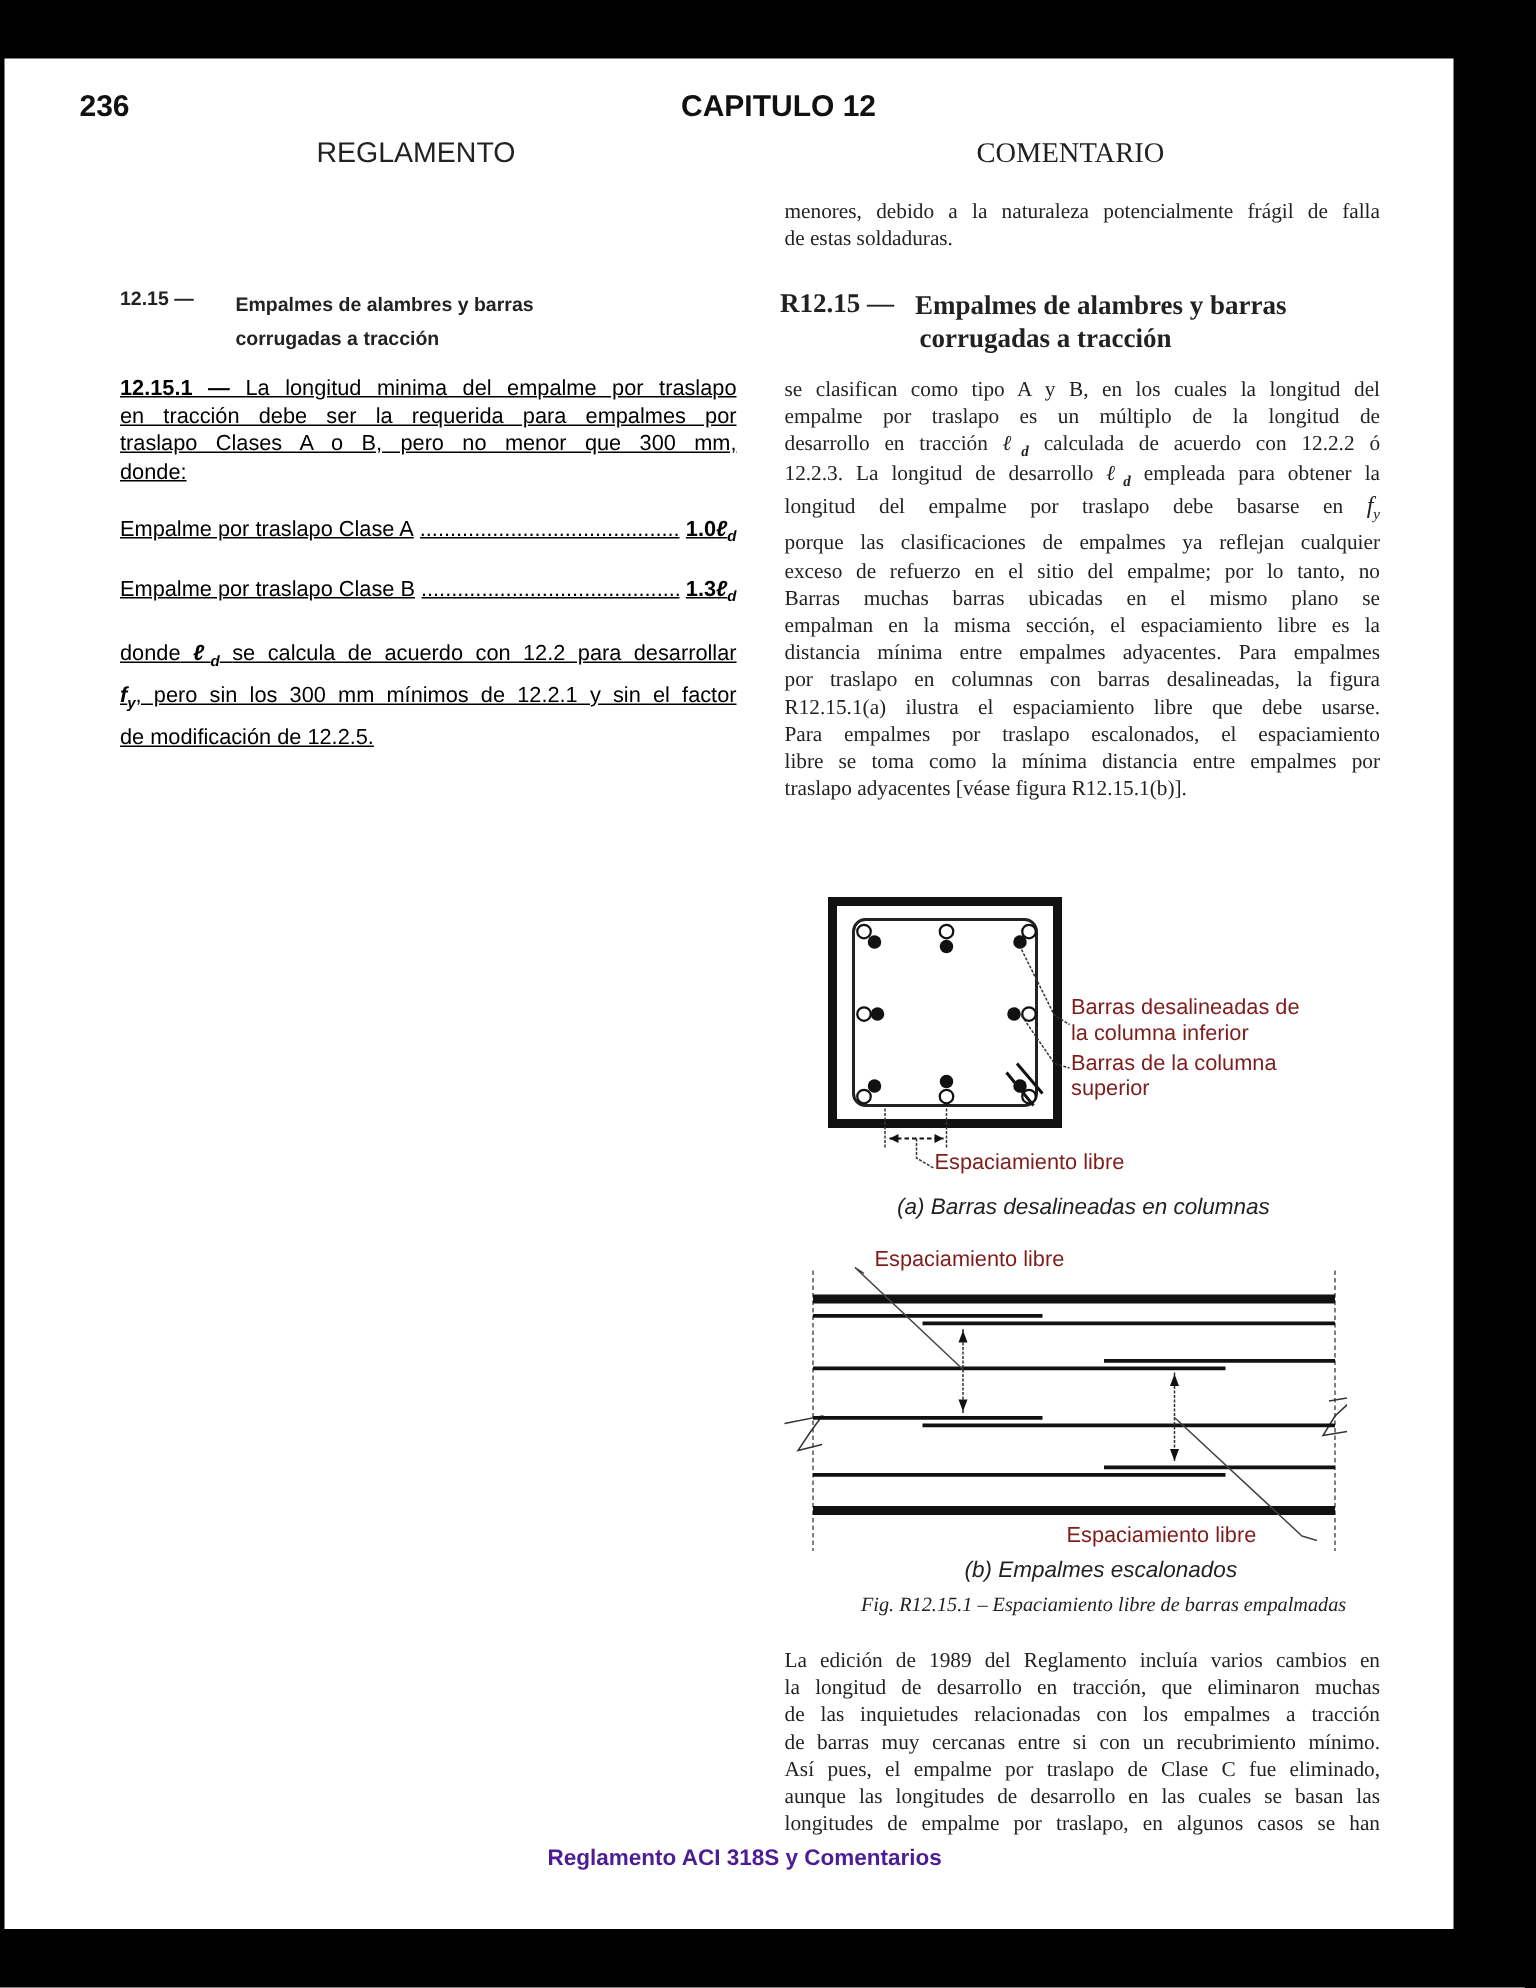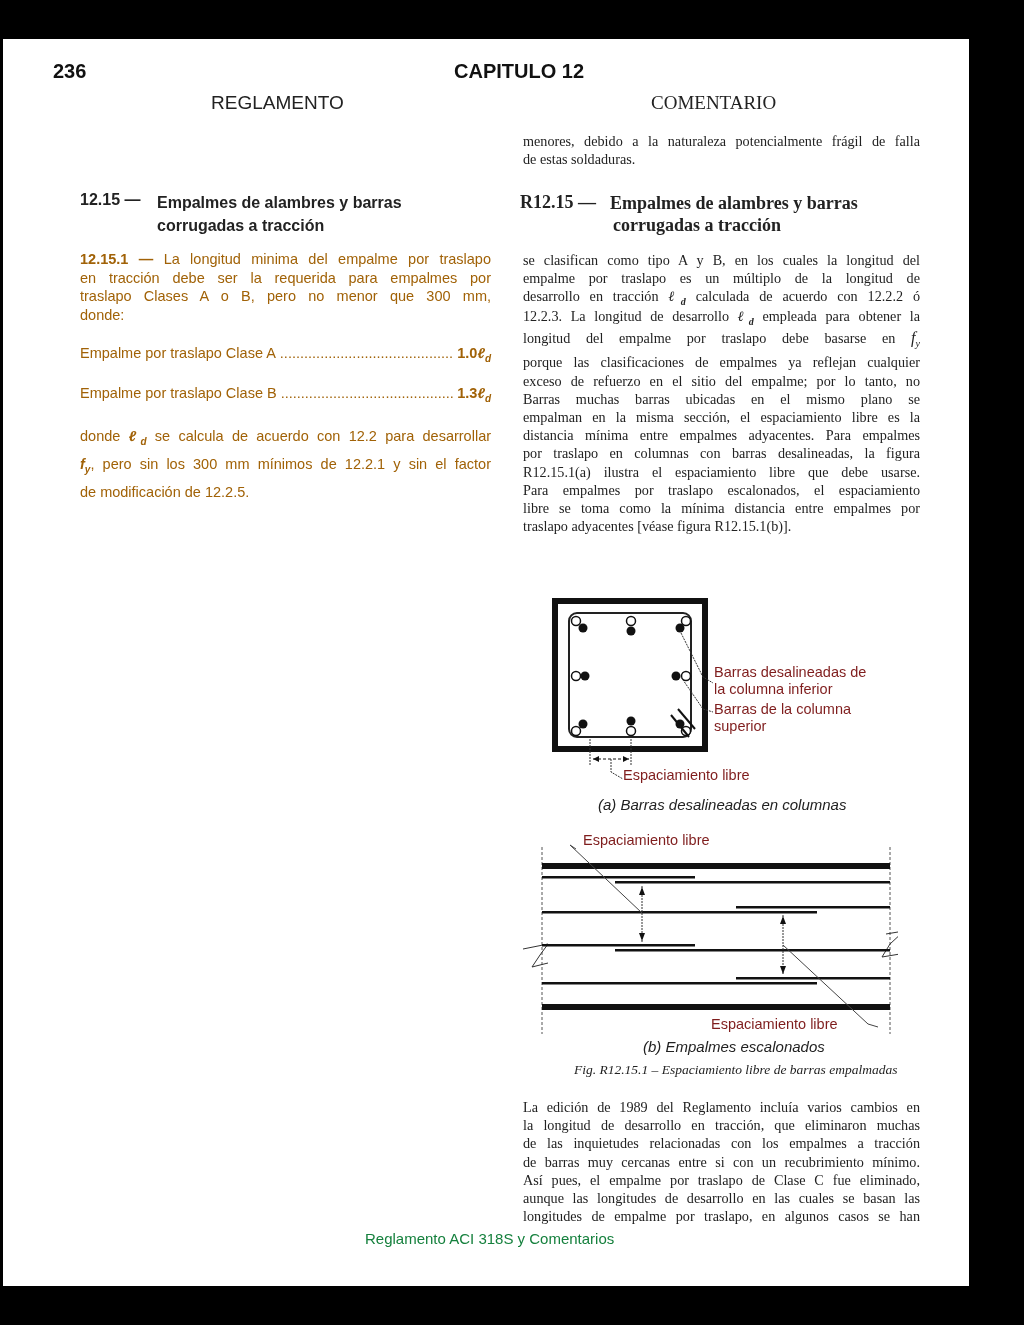--- a/index.html
+++ b/index.html
@@ -5,23 +5,23 @@
   html, body { margin: 0; padding: 0; }
   body {
     width: 1024px; height: 1325px; background: #000; position: relative; overflow: hidden;
     font-family: "Liberation Sans", sans-serif; color: #111;
   }
   .page {
     position: absolute; left: 3px; top: 39px; width: 966px; height: 1247px; background: #fff;
   }
   .abs { position: absolute; }
   .hdr { font-family: "Liberation Sans", sans-serif; font-weight: bold; font-size: 20px; }
-  .sec-title-l { font-family: "Liberation Sans", sans-serif; font-size: 16px; font-weight: bold; color: #222; }
+  .sec-title-l { font-family: "Liberation Sans", sans-serif; font-size: 13px; font-weight: bold; color: #222; }
   .sec-title-r { font-family: "Liberation Serif", serif; font-size: 18px; font-weight: bold; color: #222; }
-  .col-l { font-family: "Liberation Sans", sans-serif; font-size: 14.5px; line-height: 18.5px; color: #a16207; }
+  .col-l { font-family: "Liberation Sans", sans-serif; font-size: 14.5px; line-height: 18.5px; color: #000000; text-decoration: underline; }
   .col-r { font-family: "Liberation Serif", serif; font-size: 14.2px; line-height: 18.2px; color: #222; }
   .jline { display: block; text-align: justify; text-align-last: justify; white-space: nowrap; height: 18.2px; }
   .jline.last { text-align-last: left; }
   .jl-l { display: block; text-align: justify; text-align-last: justify; white-space: nowrap; }
   .jl-l.last { text-align-last: left; }
   .it { font-style: italic; }
   .fig-label { font-family: "Liberation Sans", sans-serif; font-size: 14.5px; color: #7f1d1d; }
   .fig-cap { font-family: "Liberation Sans", sans-serif; font-size: 15px; font-style: italic; color: #222; }
   .fig-title { font-family: "Liberation Serif", serif; font-size: 13.5px; font-style: italic; color: #222; }
   .dots { overflow: hidden; white-space: nowrap; }
@@ -193,14 +193,14 @@
   <div class="abs col-r" style="left:520px; top:1059px; width:397px;">
     <span class="jline">La edición de 1989 del Reglamento incluía varios cambios en</span>
     <span class="jline">la longitud de desarrollo en tracción, que eliminaron muchas</span>
     <span class="jline">de las inquietudes relacionadas con los empalmes a tracción</span>
     <span class="jline">de barras muy cercanas entre si con un recubrimiento mínimo.</span>
     <span class="jline">Así pues, el empalme por traslapo de Clase C fue eliminado,</span>
     <span class="jline">aunque las longitudes de desarrollo en las cuales se basan las</span>
     <span class="jline">longitudes de empalme por traslapo, en algunos casos se han</span>
   </div>
 
-  <div class="abs" style="left:362px; top:1191px; font-family:'Liberation Sans',sans-serif; font-weight:normal; font-size:15px; color:#15803d;">Reglamento ACI 318S y Comentarios</div>
+  <div class="abs" style="left:362px; top:1191px; font-family:'Liberation Sans',sans-serif; font-weight:bold; font-size:15px; color:#4c1d95;">Reglamento ACI 318S y Comentarios</div>
 </div>
 
 </body></html>

